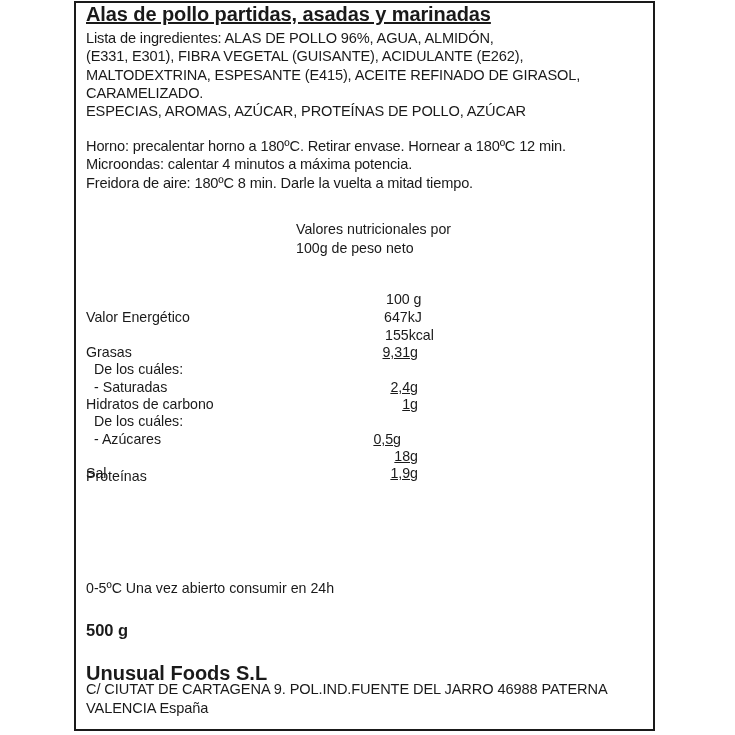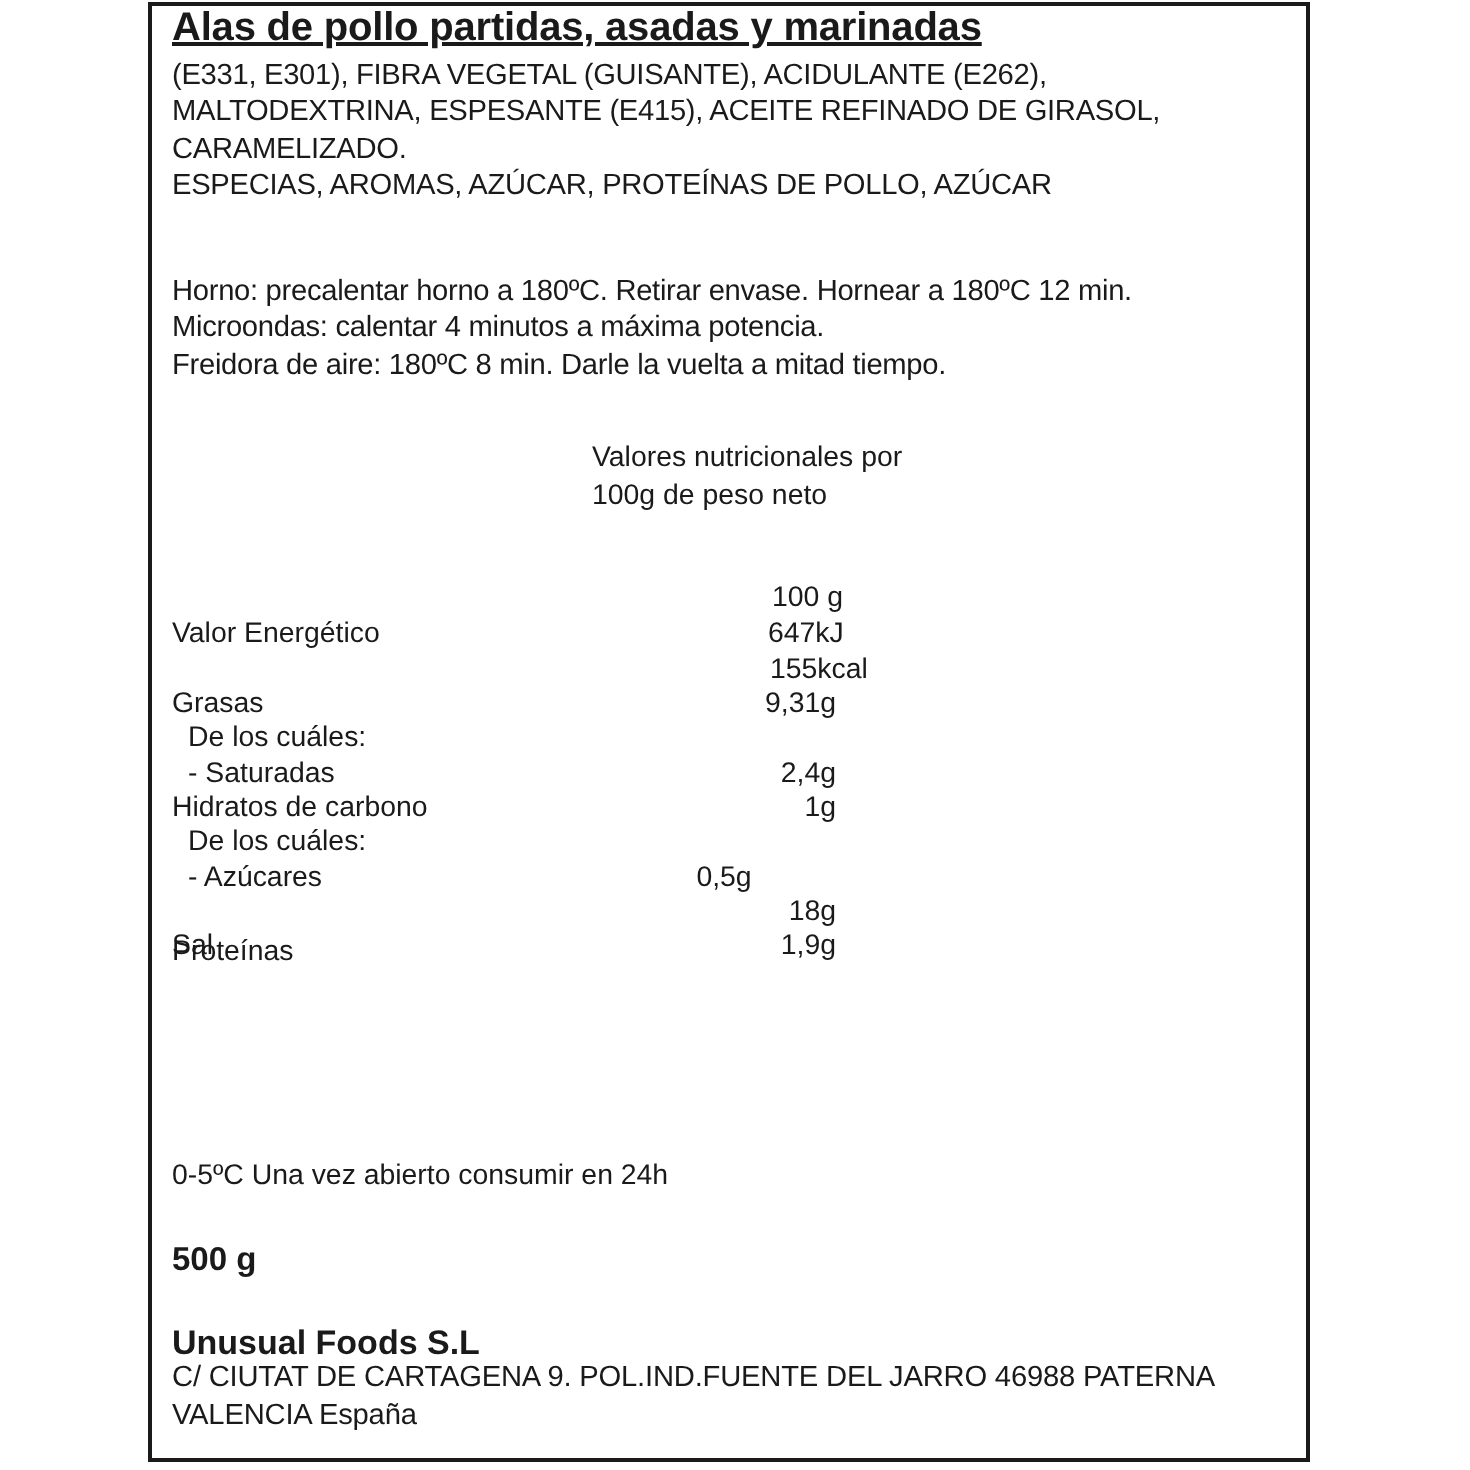--- a/index.html
+++ b/index.html
@@ -74,41 +74,42 @@
     .nutri-val {
       position: absolute;
       font-size: 14.2px;
       height: 18px;
       line-height: 18px;
       white-space: nowrap;
     }
     .nutri-val.right {
       text-align: right;
       width: 120px;
+      text-decoration: underline;
     }
     .storage {
       position: absolute;
       left: 10px;
       top: 577px;
       font-size: 14.2px;
       white-space: nowrap;
     }
     .net-weight {
       position: absolute;
       left: 10px;
       top: 618px;
       font-size: 16.5px;
       font-weight: bold;
       white-space: nowrap;
     }
     .company {
       position: absolute;
       left: 10px;
       top: 659px;
-      font-size: 17px;
+      font-size: 20px;
       font-weight: bold;
       white-space: nowrap;
     }
     .address {
       position: absolute;
       left: 10px;
       top: 677px;
       font-size: 14.6px;
       line-height: 19px;
       letter-spacing: -0.1px;
@@ -116,20 +117,21 @@
     .address .line { display: block; white-space: nowrap; }
   </style>
 </head>
 <body>
 
 <div class="label-box">
 
   <div class="title">Alas de pollo partidas, asadas y marinadas</div>
 
   <div class="ingredients">
+    <span class="line">Lista de ingredientes: ALAS DE POLLO 96%, AGUA, ALMIDÓN,</span>
     <span class="line">(E331, E301), FIBRA VEGETAL (GUISANTE), ACIDULANTE (E262),</span>
     <span class="line">MALTODEXTRINA, ESPESANTE (E415), ACEITE REFINADO DE GIRASOL,</span>
     <span class="line">CARAMELIZADO.</span>
     <span class="line">ESPECIAS, AROMAS, AZÚCAR, PROTEÍNAS DE POLLO, AZÚCAR</span>
   </div>
 
   <div class="instructions">
     <span class="line">Horno: precalentar horno a 180ºC. Retirar envase. Hornear a 180ºC 12 min.</span>
     <span class="line">Microondas: calentar 4 minutos a máxima potencia.</span>
     <span class="line">Freidora de aire: 180ºC 8 min. Darle la vuelta a mitad tiempo.</span>
@@ -156,21 +158,21 @@
 
     <div class="nutri-row" style="top:375px; left:18px;text-align:right;">  - Saturadas</div>
     <div class="nutri-val right" style="left:222px; top:375px;">2,4g</div>
 
     <div class="nutri-row" style="top:392px;">Hidratos  de  carbono</div>
     <div class="nutri-val right" style="left:222px; top:392px;">1g</div>
 
     <div class="nutri-row" style="top:409px; left:18px;">  De los cuáles:</div>
 
     <div class="nutri-row" style="top:427px; left:18px;">  - Azúcares</div>
-    <div class="nutri-val right" style="left:226px; top:427px;text-align:center;">0,5g</div>
+    <div class="nutri-val right" style="left:205px; top:427px;">0,5g</div>
 
     <div class="nutri-row" style="top:464px;">Proteínas</div>
     <div class="nutri-val right" style="left:222px; top:444px;">18g</div>
 
     <div class="nutri-row" style="top:461px;">Sal</div>
     <div class="nutri-val right" style="left:222px; top:461px;">1,9g</div>
   </div>
 
   <div class="storage">0-5ºC Una vez abierto consumir en 24h</div>
 

